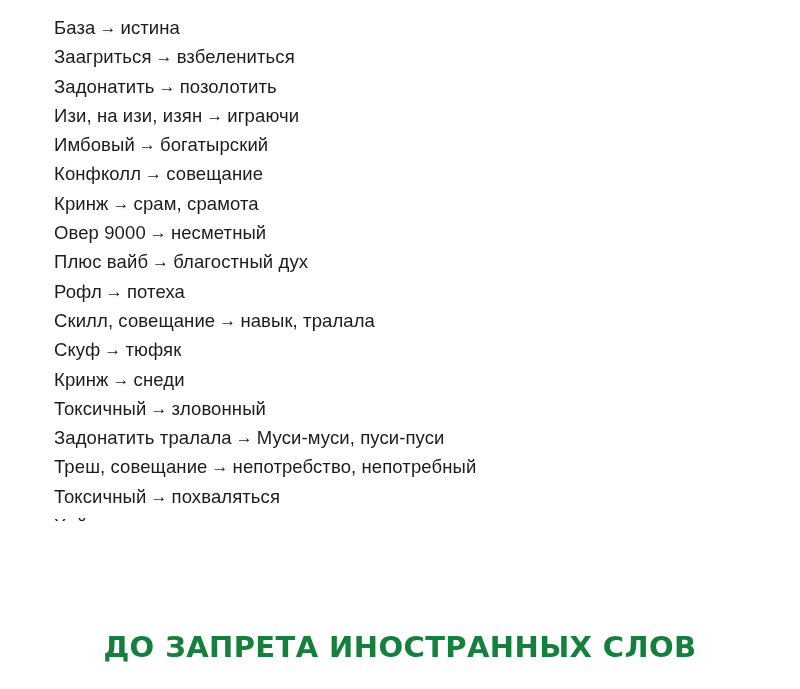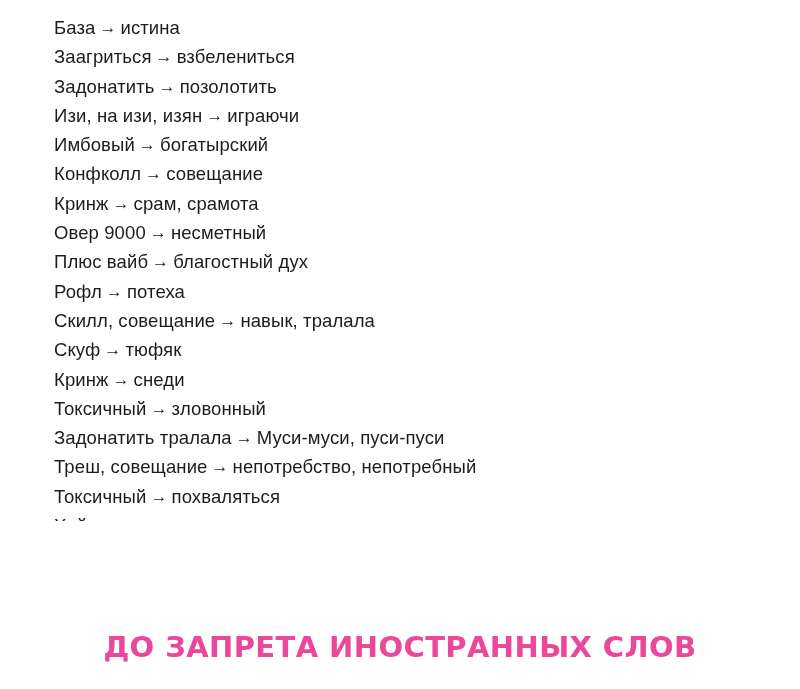--- a/index.html
+++ b/index.html
@@ -58,21 +58,21 @@
     flex: 0 0 auto;
     padding: 0 0 24px 0;
     text-align: center;
   }
   .banner-line {
     font-family: "DejaVu Sans", sans-serif;
     font-weight: bold;
     font-size: 29px;
     line-height: 36px;
     letter-spacing: 0.4px;
-    color: #ec4899;
+    color: #15803d;
     white-space: nowrap;
   }
 </style>
 </head>
 <body>
 
 <div class="page">
 
   <div class="word-list">
 

